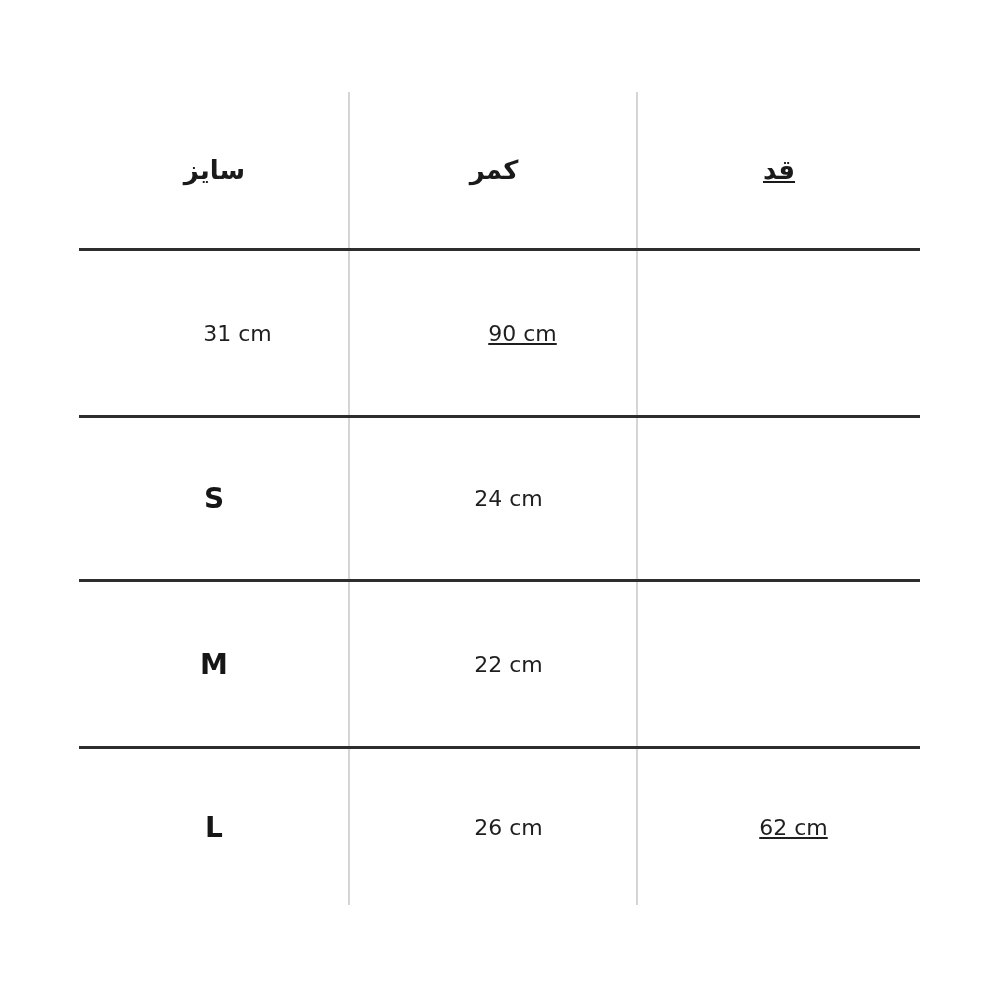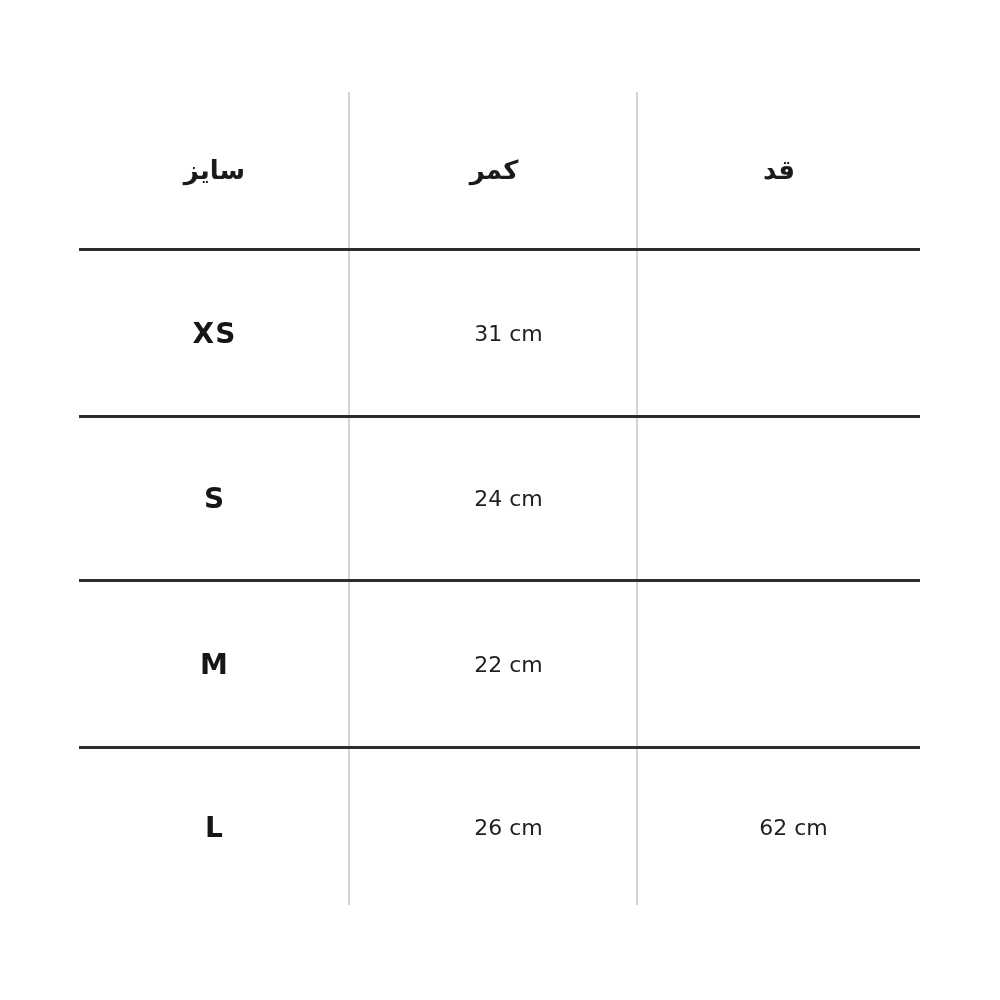--- a/index.html
+++ b/index.html
@@ -53,21 +53,21 @@
   .row.r3 { height: 156px; }
   .cell {
     display: flex;
     align-items: center;
     justify-content: center;
     box-sizing: border-box;
     color: #1e1e1e;
   }
   .cell.c0 { width: 271px; }
   .cell.c1 { width: 288px; }
-  .cell.c2 { width: 282px; }
+  .cell.c2 { width: 282px; text-decoration: underline; }
   .header-cell {
     font-weight: bold;
     font-size: 26px;
     color: #1a1a1a;
   }
   .size-label {
     font-weight: bold;
     font-size: 28px;
     letter-spacing: 1px;
     color: #161616;
@@ -90,22 +90,22 @@
 
     <div class="rows">
 
       <div class="row header-row sep">
         <div class="cell c0 header-cell" dir="rtl">سایز</div>
         <div class="cell c1 header-cell" dir="rtl">کمر</div>
         <div class="cell c2 header-cell" dir="rtl">قد</div>
       </div>
 
       <div class="row r0 sep">
-        <div class="cell c0 size-label">XS</div>
         <div class="cell c1 value-label">31 cm</div>
+        <div class="cell c2 value-label">90 cm</div>
       </div>
 
       <div class="row r1 sep">
         <div class="cell c0 size-label">S</div>
         <div class="cell c1 value-label">24 cm</div>
       </div>
 
       <div class="row r2 sep">
         <div class="cell c0 size-label">M</div>
         <div class="cell c1 value-label">22 cm</div>

